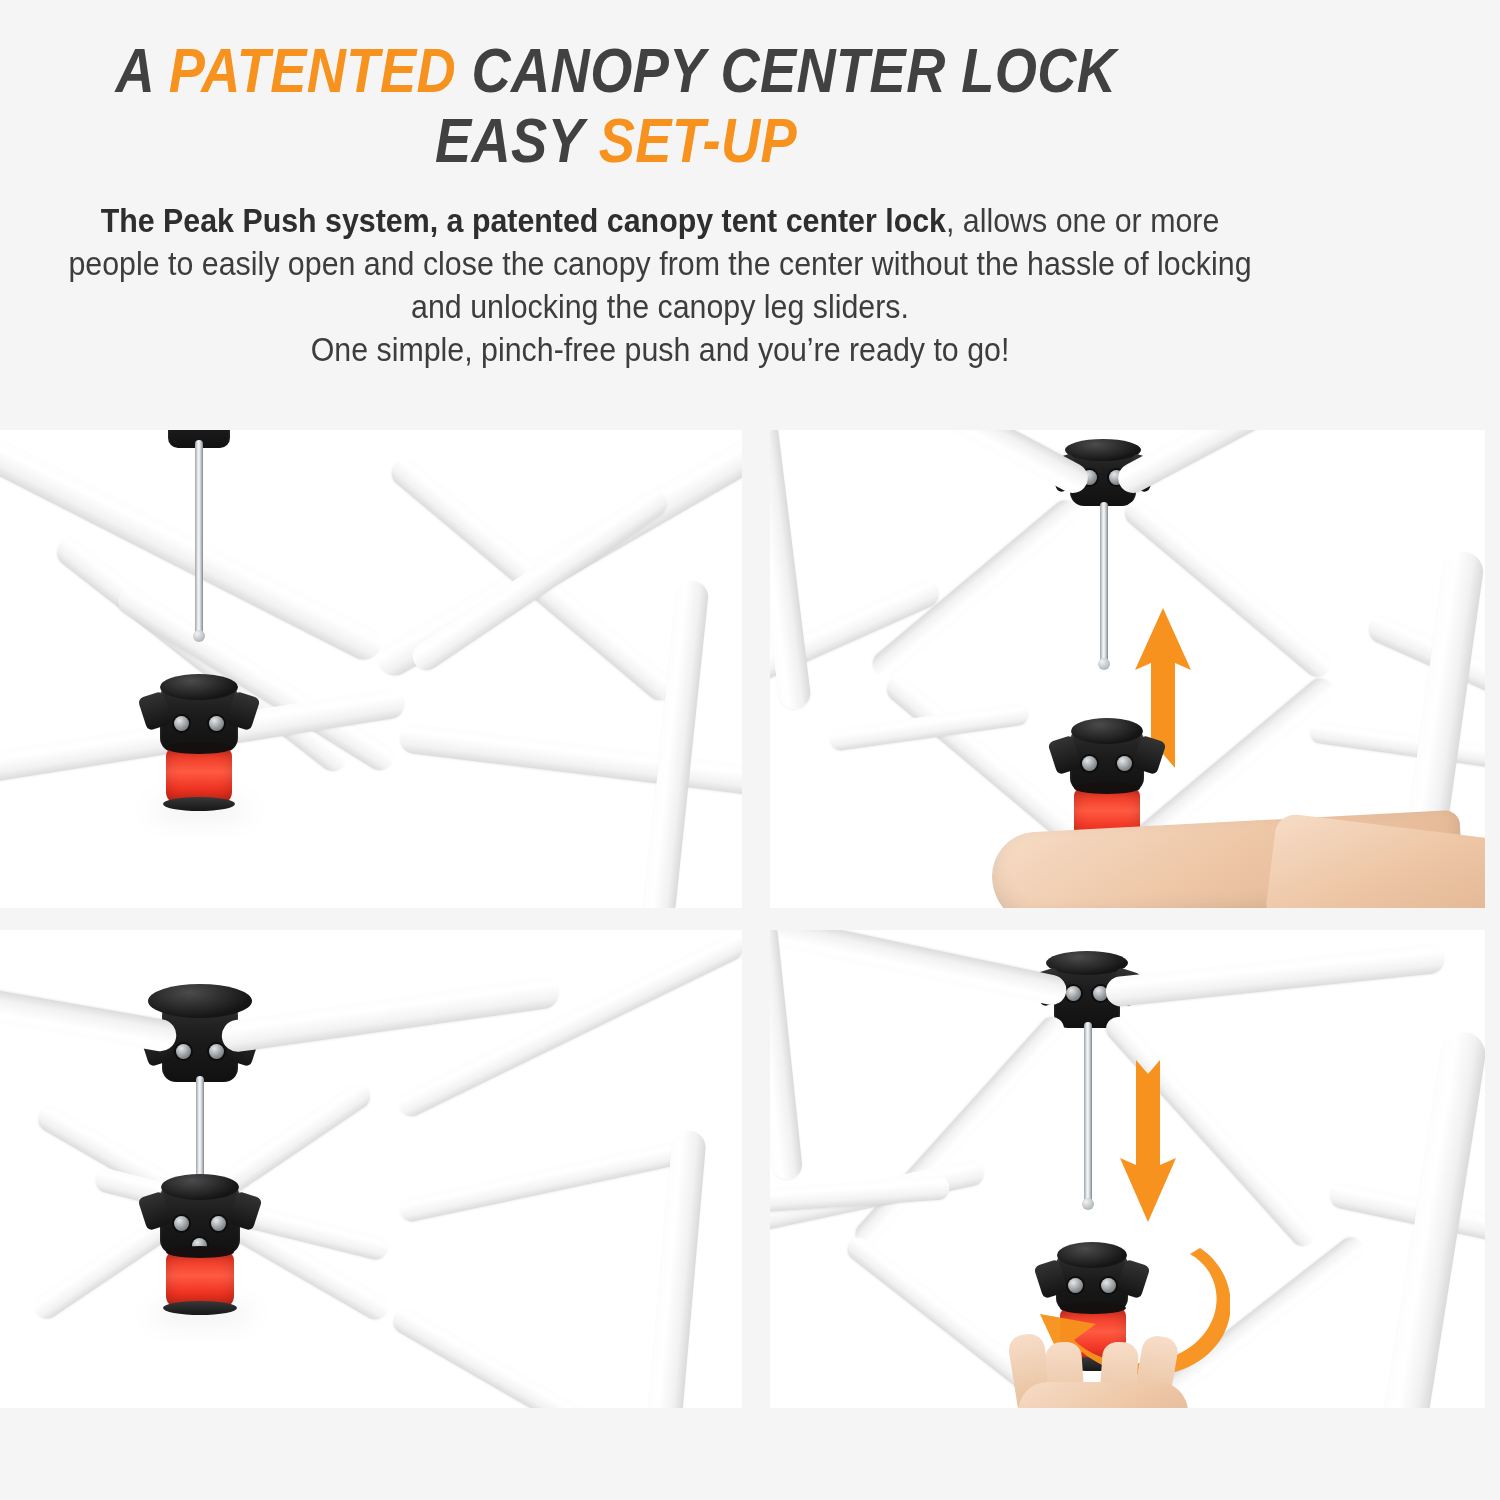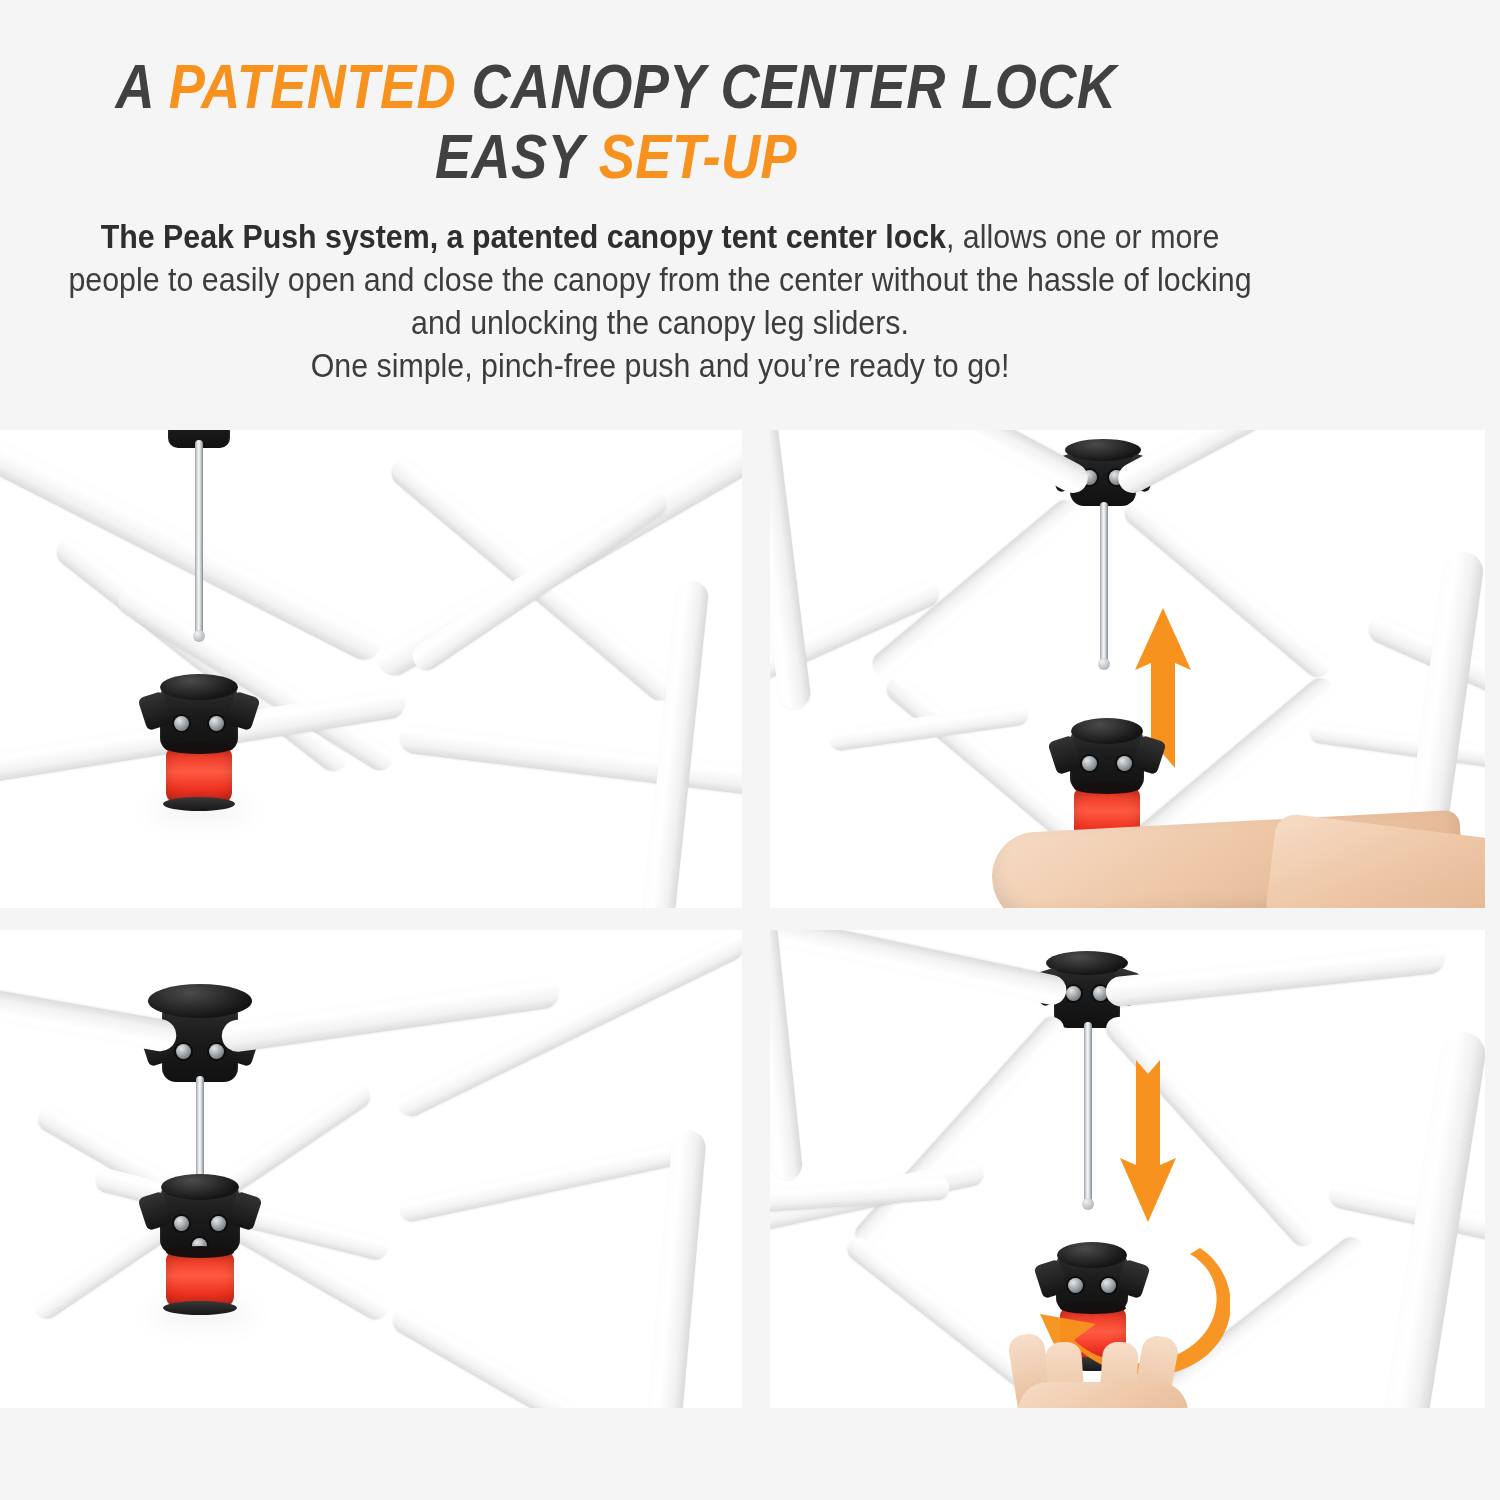--- a/index.html
+++ b/index.html
@@ -19,21 +19,21 @@
     height: 1500px;
     background: #f5f5f5;
   }
 
   
   .header {
     position: absolute;
     left: 0;
     top: 0;
     width: 1232px;
-    padding-top: 52px;
+    padding-top: 36px;
     text-align: center;
   }
   .title {
     font-family: "Liberation Sans Narrow", "Liberation Sans", sans-serif;
     font-weight: bold;
     font-style: italic;
     font-size: 63px;
     line-height: 1.08;
     letter-spacing: 0.5px;
     color: #414141;

